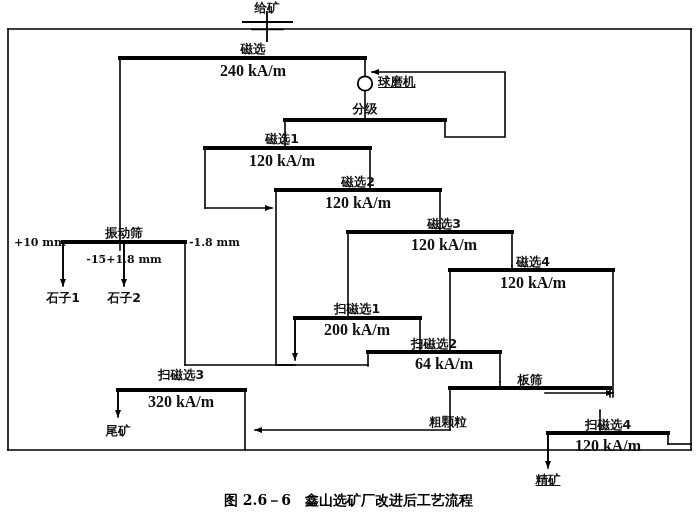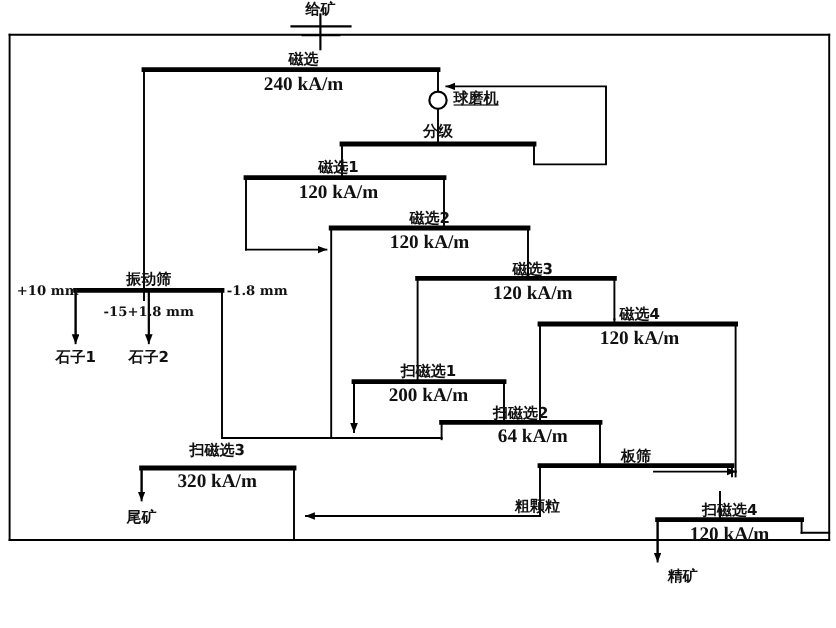--- a/index.html
+++ b/index.html
@@ -213,16 +213,19 @@
   <div class="lbl cn ctr" style="left:181px;top:369px;">扫磁选3</div>
   <div class="lbl num ctr" style="left:181px;top:394px;">320 kA/m</div>
 
   <div class="lbl cn ctr" style="left:118px;top:425px;">尾矿</div>
 
   <div class="lbl cn ctr" style="left:448px;top:416px;">粗颗粒</div>
 
   <div class="lbl cn ctr" style="left:608px;top:419px;">扫磁选4</div>
   <div class="lbl num ctr" style="left:608px;top:438px;">120 kA/m</div>
 
-  <div class="lbl cn ctr" style="left:569px;top:474px;">精矿</div>
-
+  <div class="lbl cn ctr" style="left:548px;top:474px;text-decoration:underline;">精矿</div>
+
+  <div class="caption">
+    <span>图 2.6－6</span><span class="gap"></span><span>鑫山选矿厂改进后工艺流程</span>
+  </div>
 
 </div>
 
 </body></html>

